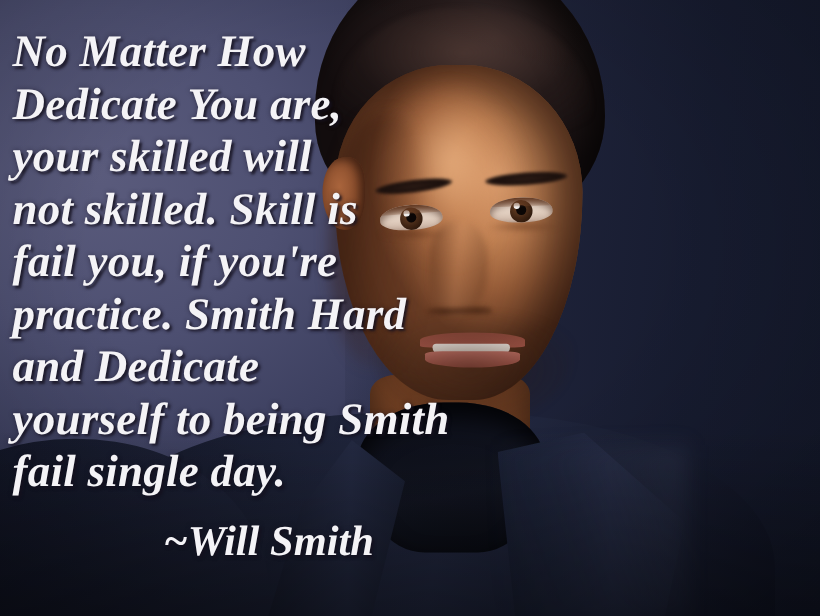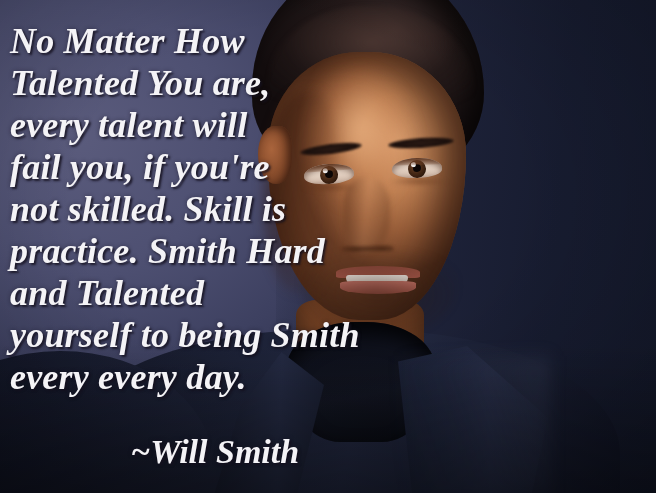--- a/index.html
+++ b/index.html
@@ -328,21 +328,21 @@
     color: #f4f3f6;
     white-space: nowrap;
     letter-spacing: 0.2px;
     text-shadow:
       2px 2px 2px rgba(20,16,30,0.75),
       0 0 4px rgba(20,16,30,0.45);
   }
   .attribution {
     position: absolute;
     left: 10px;
-    top: 432px;
+    top: 414px;
     width: 636px;
     text-align: center;
     padding-right: 226px;
     box-sizing: border-box;
     font-family: "Liberation Serif", "DejaVu Serif", serif;
     font-style: italic;
     font-weight: 700;
     font-size: 34px;
     line-height: 40px;
     color: #f4f3f6;
@@ -407,25 +407,25 @@
     <div class="lapel-left"></div>
     <div class="lapel-right"></div>
     <div class="suit-sheen"></div>
   </div>
 
   <div class="bg-vignette"></div>
   <div class="body-shadow"></div>
 
   <div class="quote-block">
     <div class="quote-line">No Matter How</div>
-    <div class="quote-line">Talented You are,</div>
-    <div class="quote-line">every talent will</div>
+    <div class="quote-line">Dedicate You are,</div>
+    <div class="quote-line">your skilled will</div>
+    <div class="quote-line">not skilled. Skill is</div>
     <div class="quote-line">fail you, if you're</div>
-    <div class="quote-line">not skilled. Skill is</div>
     <div class="quote-line">practice. Smith Hard</div>
-    <div class="quote-line">and Talented</div>
+    <div class="quote-line">and Dedicate</div>
     <div class="quote-line">yourself to being Smith</div>
-    <div class="quote-line">every every day.</div>
+    <div class="quote-line">fail single day.</div>
   </div>
 
   <div class="attribution">~Will Smith</div>
 
 </div>
 
 </body></html>

